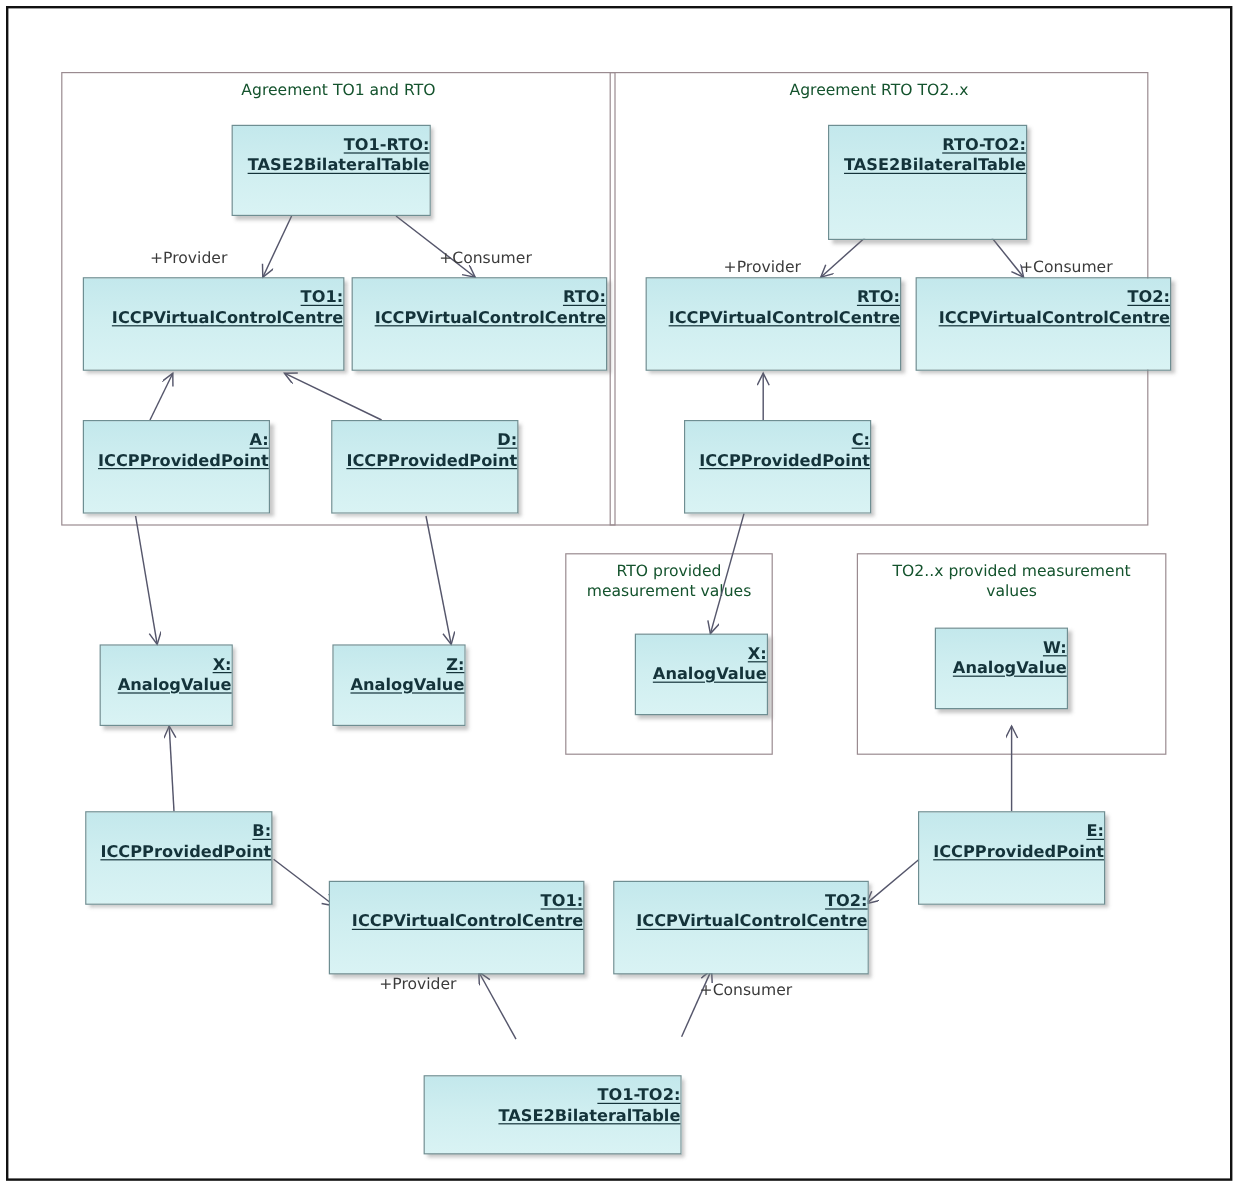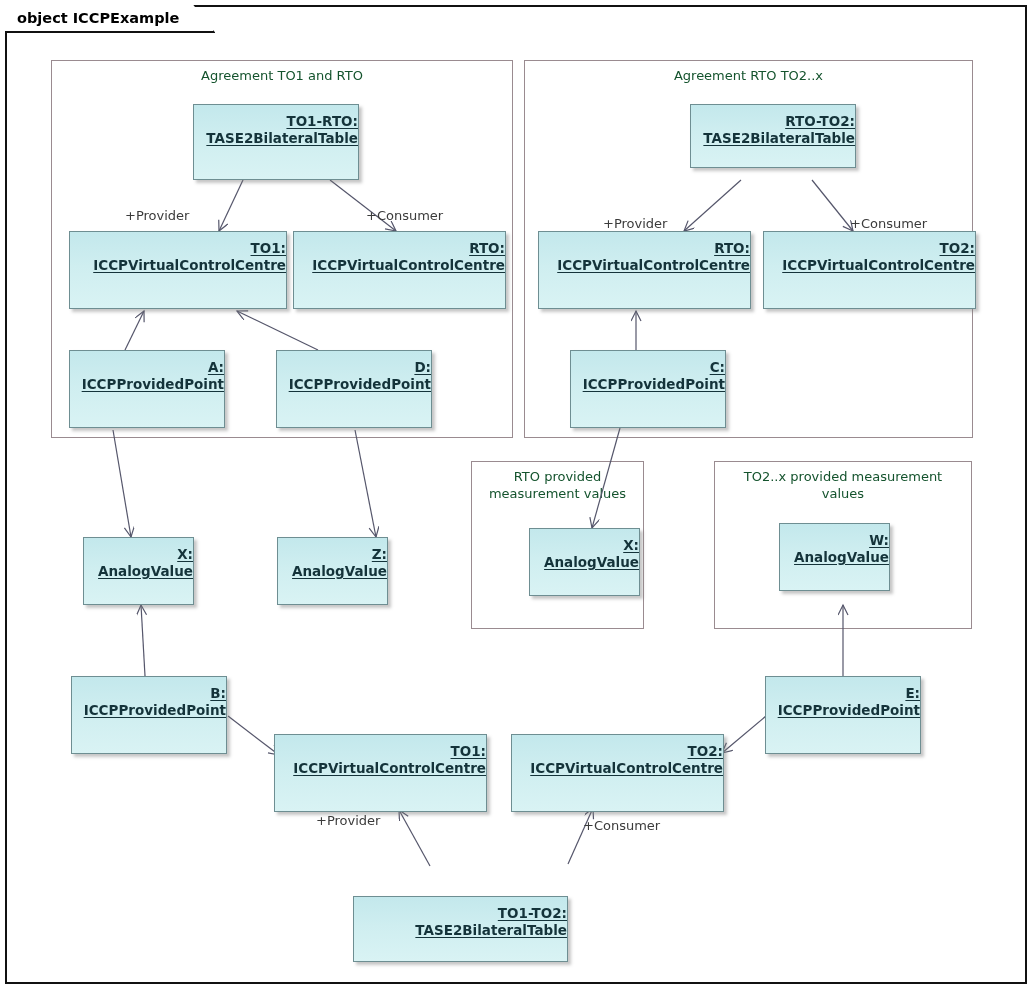--- a/index.html
+++ b/index.html
@@ -104,29 +104,26 @@
     color: #3b3b3b;
     white-space: nowrap;
   }
 </style>
 </head>
 <body>
 
 <div id="stage">
 
   <div class="frame"></div>
-  <div class="frame-tab">
-    <span>object ICCPExample</span>
-  </div>
 
   <div class="panel" style="left:51px; top:60px; width:462px; height:378px;">
     <div class="panel-title">Agreement TO1 and RTO</div>
   </div>
 
-  <div class="panel" style="left:524px; top:60px; width:449px; height:378px;">
+  <div class="panel" style="left:508px; top:60px; width:449px; height:378px;">
     <div class="panel-title">Agreement RTO TO2..x</div>
   </div>
 
 
   <div class="panel" style="left:471px; top:461px; width:173px; height:168px;">
     <div class="panel-title">RTO provided measurement values</div>
   </div>
 
   <div class="panel" style="left:714px; top:461px; width:258px; height:168px;">
     <div class="panel-title">TO2..x provided measurement values</div>
@@ -186,21 +183,21 @@
   <div class="node" style="left:69px; top:350px; width:156px; height:78px;">
     <div class="line1">A:</div>
     <div class="line2">ICCPProvidedPoint</div>
   </div>
 
   <div class="node" style="left:276px; top:350px; width:156px; height:78px;">
     <div class="line1">D:</div>
     <div class="line2">ICCPProvidedPoint</div>
   </div>
 
-  <div class="node" style="left:690px; top:104px; width:166px; height:64px;">
+  <div class="node" style="left:690px; top:104px; width:166px; height:96px;">
     <div class="line1">RTO-TO2:</div>
     <div class="line2">TASE2BilateralTable</div>
   </div>
 
   <div class="node" style="left:538px; top:231px; width:213px; height:78px;">
     <div class="line1">RTO:</div>
     <div class="line2">ICCPVirtualControlCentre</div>
   </div>
 
   <div class="node" style="left:763px; top:231px; width:213px; height:78px;">

